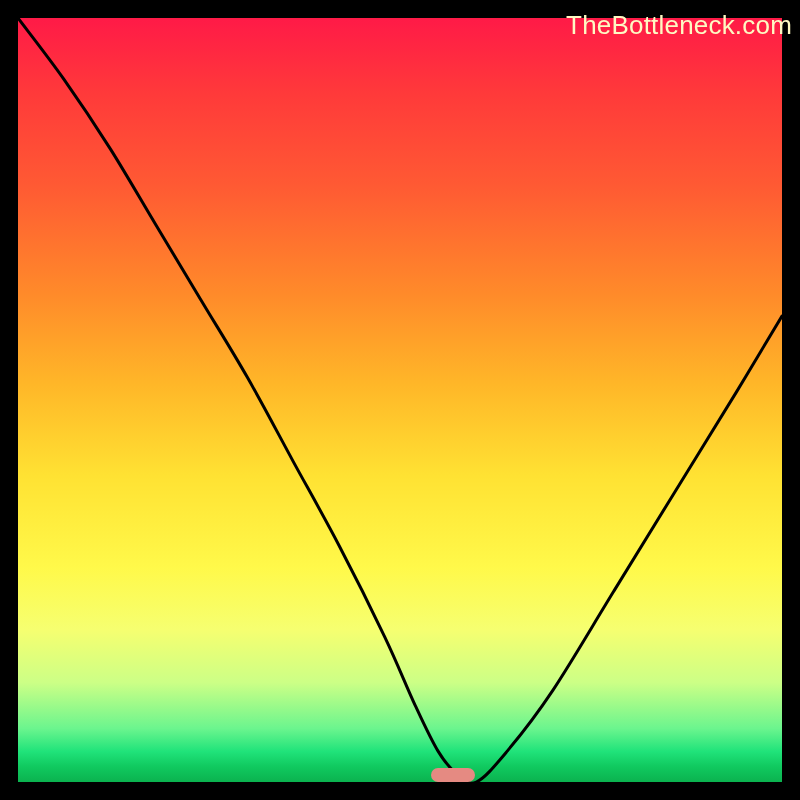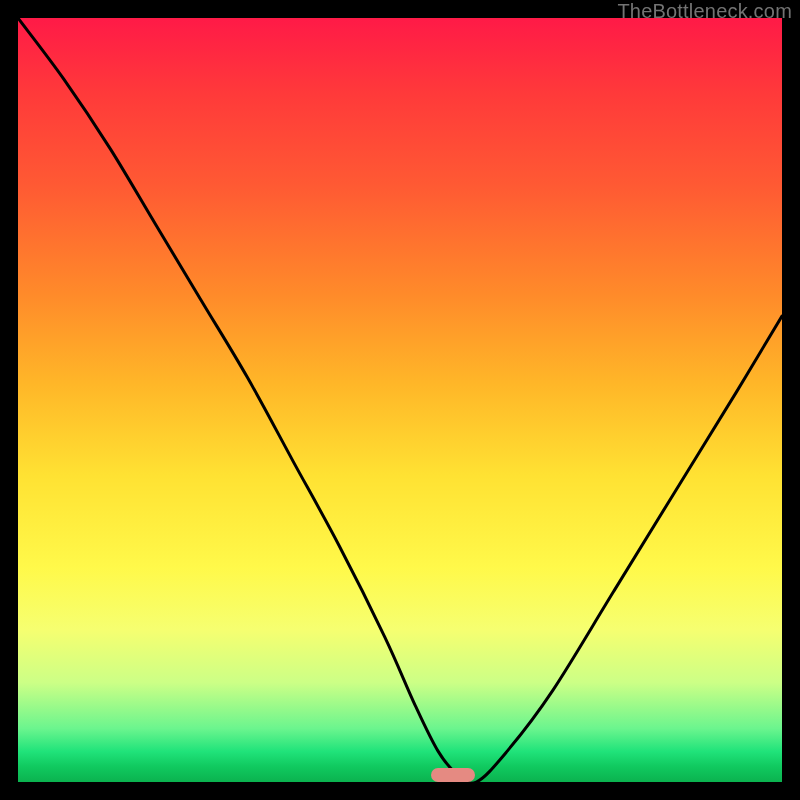--- a/index.html
+++ b/index.html
@@ -38,24 +38,24 @@
       #f6ff70 80%,
       #ccff86 87%,
       #6bf58e 93%,
       #20e37a 96%,
       #10c95f 98%,
       #0bb24f 100%
     );
   }
   .watermark {
     position: absolute;
-    top: 0;
+    top: 10px;
     right: 8px;
-    color: #737373;
-    font-size: 20px;
+    color: #fef9c3;
+    font-size: 26px;
     font-weight: 500;
     letter-spacing: 0.2px;
     z-index: 20;
   }
   svg.curve {
     position: absolute;
     left: 0;
     top: 0;
     width: 764px;
     height: 764px;

